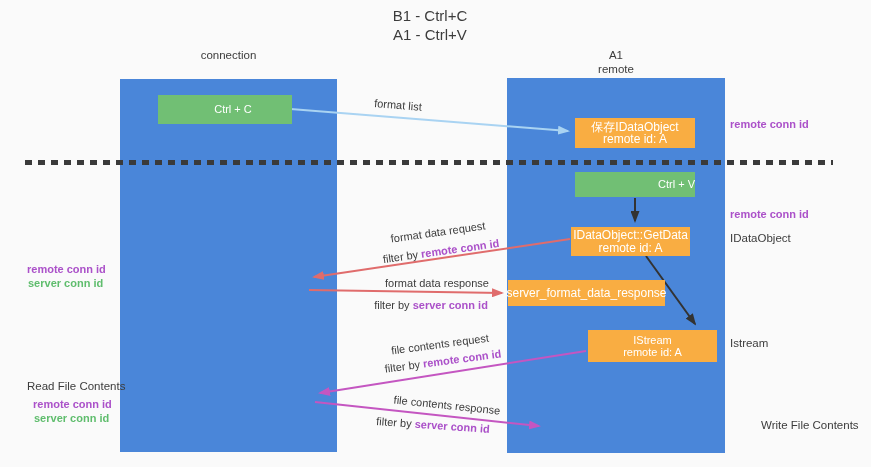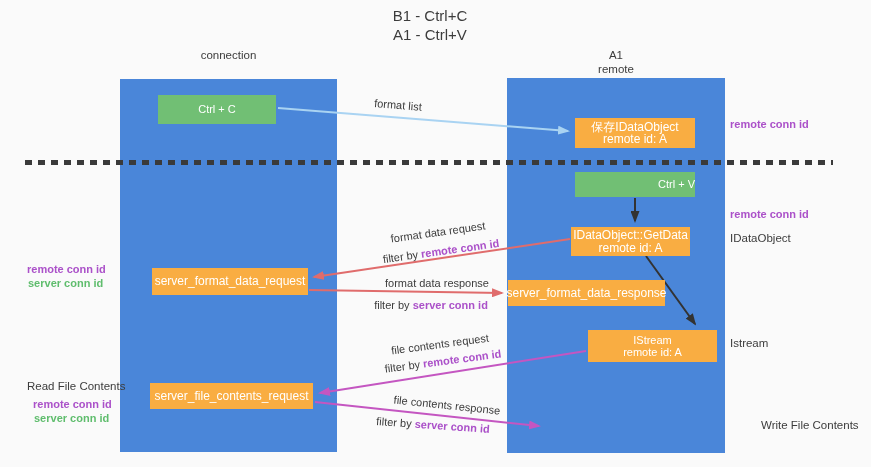--- a/index.html
+++ b/index.html
@@ -80,46 +80,40 @@
     </defs>
     <line class="ln ln-blue" x1="278" y1="108" x2="568" y2="131" marker-end="url(#mk-blue)"></line>
     <line class="ln ln-blk" x1="635" y1="198" x2="635" y2="221" marker-end="url(#mk-blk)"></line>
     <line class="ln ln-blk" x1="646" y1="256" x2="695" y2="324" marker-end="url(#mk-blk)"></line>
     <line class="ln ln-red" x1="570" y1="239" x2="314" y2="277" marker-end="url(#mk-red)"></line>
     <line class="ln ln-red" x1="309" y1="290" x2="502" y2="293" marker-end="url(#mk-red)"></line>
     <line class="ln ln-mag" x1="586" y1="351" x2="320" y2="393" marker-end="url(#mk-mag)"></line>
     <line class="ln ln-mag" x1="315" y1="402" x2="539" y2="426" marker-end="url(#mk-mag)"></line>
   </svg>
 
-  <div class="nbox green" style="left:158px;top:95px;width:118px;height:29px;">
+  <div class="nbox green" style="left:158px;top:95px;width:118px;height:29px;padding-left:16px;">
     <span>Ctrl + C</span>
   </div>
   <div class="nbox orange small" style="left:575px;top:118px;width:120px;height:30px;">
     <span>保存IDataObject</span>
     <span>remote id: A</span>
   </div>
   <div class="nbox green" style="left:575px;top:172px;width:120px;height:25px;align-items:flex-end;">
     <span>Ctrl + V</span>
   </div>
   <div class="nbox orange small" style="left:571px;top:227px;width:119px;height:29px;">
     <span>IDataObject::GetData</span>
     <span>remote id: A</span>
   </div>
-  <div class="nbox orange small" style="left:152px;top:268px;width:156px;height:27px;">
-    <span>server_format_data_request</span>
-  </div>
   <div class="nbox orange small" style="left:508px;top:280px;width:157px;height:26px;">
     <span>server_format_data_response</span>
   </div>
   <div class="nbox orange" style="left:588px;top:330px;width:129px;height:32px;">
     <span>IStream</span>
     <span>remote id: A</span>
-  </div>
-  <div class="nbox orange small" style="left:150px;top:383px;width:163px;height:26px;">
-    <span>server_file_contents_request</span>
   </div>
 
   <div class="albl" style="left:398px;top:105px;transform:translate(-50%,-50%) rotate(4.5deg);">format list</div>
 
   <div class="albl" style="left:438px;top:232px;transform:translate(-50%,-50%) rotate(-8deg);">format data request</div>
   <div class="albl" style="left:441px;top:251px;transform:translate(-50%,-50%) rotate(-8deg);"><span>filter by </span><span class="key-purple">remote conn id</span></div>
 
   <div class="albl" style="left:437px;top:283px;transform:translate(-50%,-50%);">format data response</div>
   <div class="albl" style="left:431px;top:305px;transform:translate(-50%,-50%);"><span>filter by </span><span class="key-purple">server conn id</span></div>
 

